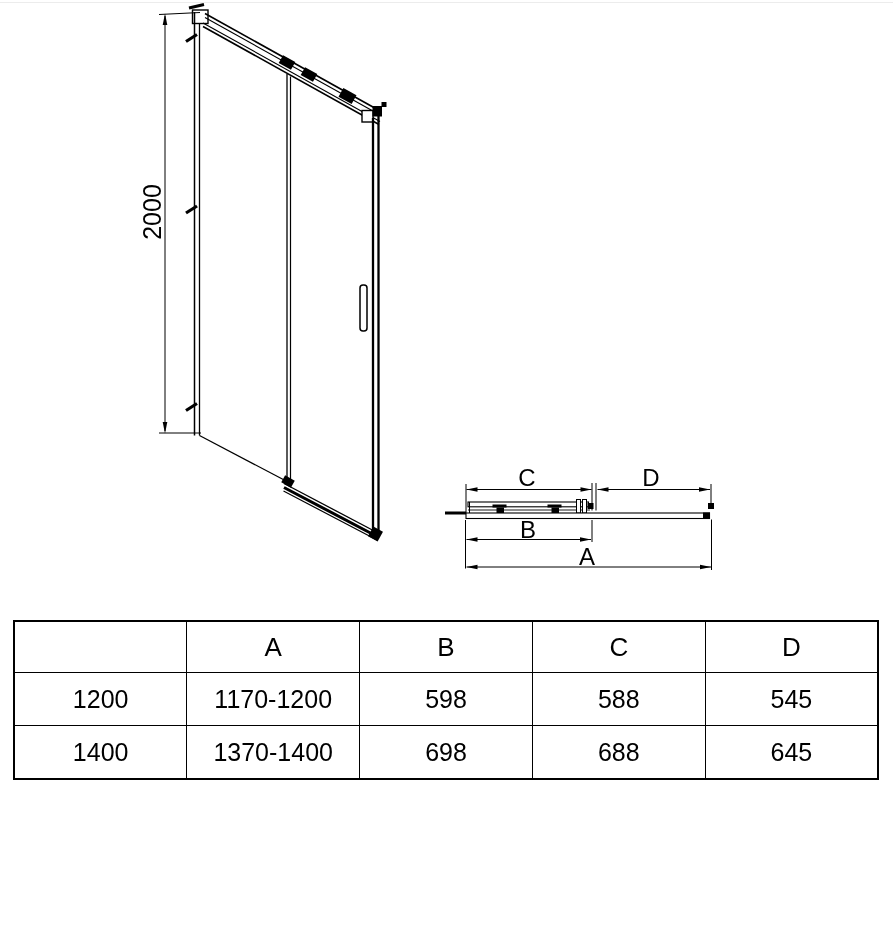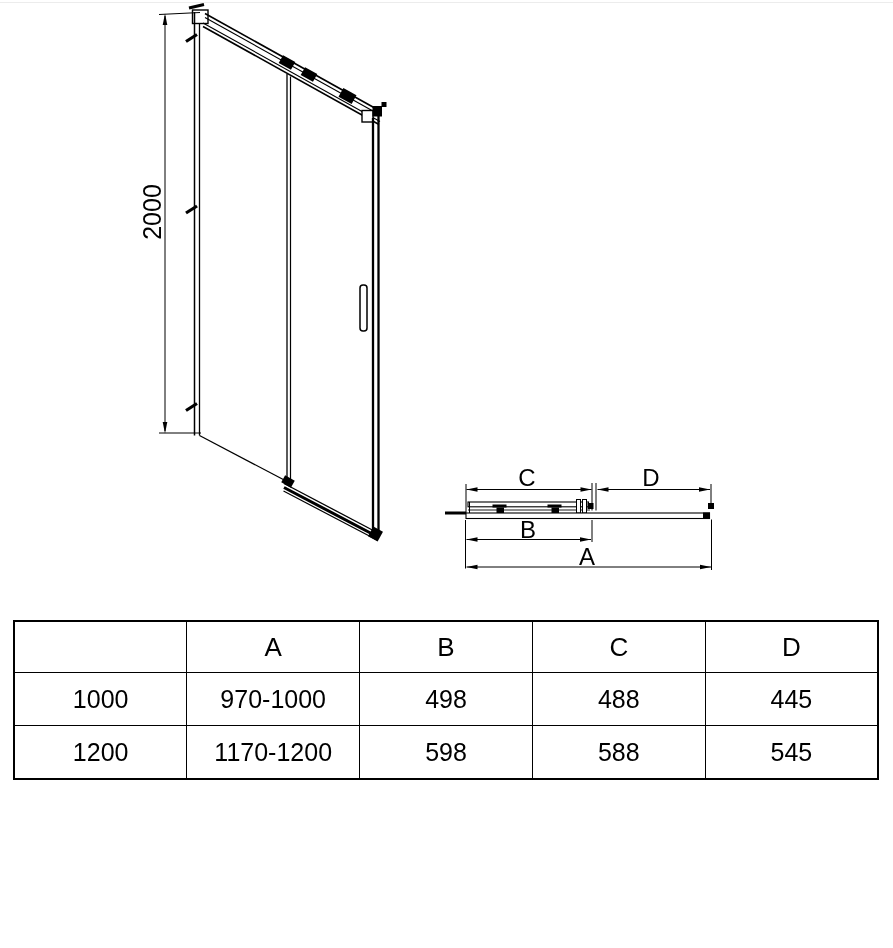--- a/index.html
+++ b/index.html
@@ -190,27 +190,27 @@
     <tr>
       <th></th>
       <th>A</th>
       <th>B</th>
       <th>C</th>
       <th>D</th>
     </tr>
   </thead>
   <tbody>
     <tr>
-      <td>1000</td>
-      <td>970-1000</td>
-      <td>498</td>
-      <td>488</td>
-      <td>445</td>
-    </tr>
-    <tr>
       <td>1200</td>
       <td>1170-1200</td>
       <td>598</td>
       <td>588</td>
       <td>545</td>
     </tr>
+    <tr>
+      <td>1400</td>
+      <td>1370-1400</td>
+      <td>698</td>
+      <td>688</td>
+      <td>645</td>
+    </tr>
   </tbody>
 </table>
 
 </body></html>

